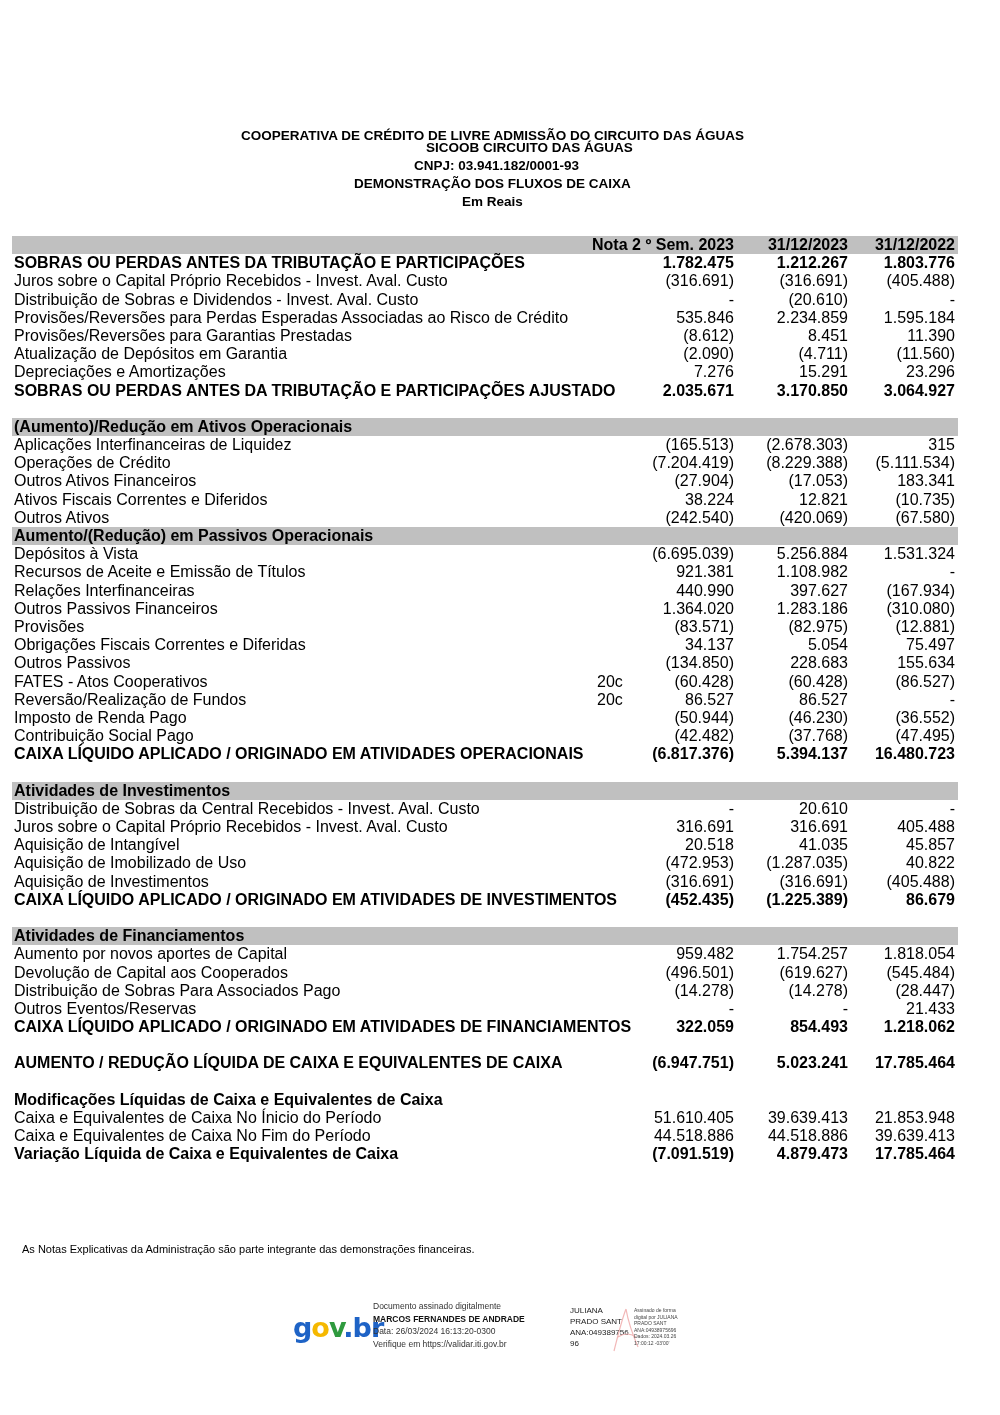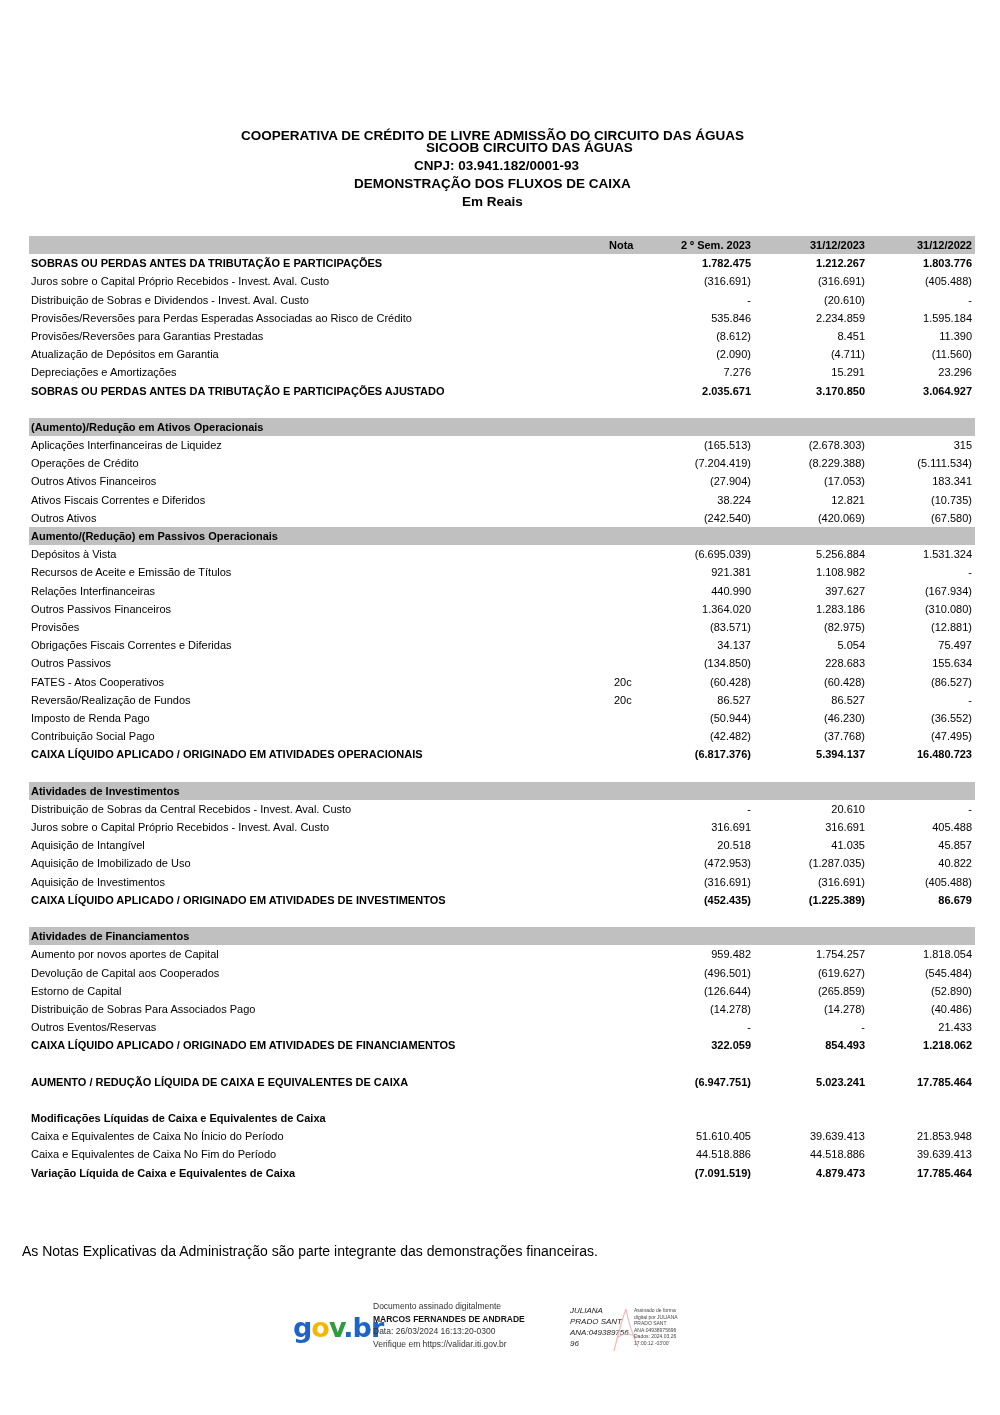--- a/index.html
+++ b/index.html
@@ -7,48 +7,48 @@
       width: 1000px; height: 1415px; position: relative; overflow: hidden;
       font-family: "Liberation Sans", sans-serif; color: #000;
     }
     .titles { position: absolute; left: 0; top: 105px; width: 1000px; text-align: center; font-weight: bold; font-size: 13.5px; }
     .titles .t1 { position: absolute; left: 0; width: 985px; top: 0; margin-top: 23px; }
     .titles .t2 { position: absolute; left: 0; width: 985px; top: 35px; padding-left: 37px; }
     .titles .t3 { position: absolute; left: 4px; width: 985px; top: 53px; }
     .titles .t4 { position: absolute; left: 0; width: 985px; top: 71px; }
     .titles .t5 { position: absolute; left: 0; width: 985px; top: 89px; text-align: center; }
 
-    .tbl { position: absolute; left: 29px; top: 236px; width: 946px; font-size: 11px; }
+    .tbl { position: absolute; left: 12px; top: 236px; width: 946px; font-size: 16px; }
     .row { position: relative; height: 18.2px; line-height: 18.2px; white-space: nowrap; }
     .row.bold { font-weight: bold; }
     .row.shade { background: #c0c0c0; }
     .row.gap { height: 18.2px; }
     .row .lbl { position: absolute; left: 2px; top: 0; }
     .row .nota { position: absolute; left: 585px; width: 40px; text-align: left; top: 0; }
     .row .c1 { position: absolute; right: 224px; top: 0; text-align: right; }
     .row .c2 { position: absolute; right: 110px; top: 0; text-align: left; }
     .row .c3 { position: absolute; right: 3px; top: 0; text-align: center; }
     .hdr .nota { left: 580px; font-weight: bold; }
     .hdr { font-weight: bold; }
 
-    .footnote { position: absolute; left: 22px; top: 1243px; font-size: 14px; }
+    .footnote { position: absolute; left: 22px; top: 1243px; font-size: 11px; }
 
     .sig-gov { position: absolute; left: 293px; top: 1300px; width: 250px; height: 60px; }
     .govlogo { position: absolute; left: 0; top: 12px; font-weight: bold; font-size: 27px; letter-spacing: -1px; font-family: "DejaVu Sans", sans-serif; }
     .govlogo .g { color: #1e63c6; }
     .govlogo .o { color: #f5b800; }
     .govlogo .v { color: #2f9a3e; }
     .govlogo .dot { color: #1e63c6; }
     .govlogo .b { color: #1e63c6; }
     .govlogo .r { color: #1e63c6; }
     .gov-text { position: absolute; left: 80px; top: 0; font-size: 8.5px; line-height: 12.5px; color: #333; }
     .gov-text .name { font-weight: bold; color: #111; }
 
     .sig-jul { position: absolute; left: 570px; top: 1305px; width: 140px; height: 55px; }
-    .jul-name { position: absolute; left: 0; top: 0; font-size: 8px; line-height: 11px; color: #222; font-style: italic; }
+    .jul-name { position: absolute; left: 0; top: 0; font-size: 8px; line-height: 11px; color: #222; }
     .jul-mark { position: absolute; left: 42px; top: 2px; width: 28px; height: 46px; }
     .jul-text { position: absolute; left: 64px; top: 2px; font-size: 5px; line-height: 6.5px; color: #444; }
   </style>
 </head>
 <body>
 
 <div class="titles">
   <div class="t1">COOPERATIVA DE CRÉDITO DE LIVRE ADMISSÃO DO CIRCUITO DAS ÁGUAS</div>
   <div class="t2">SICOOB CIRCUITO DAS ÁGUAS</div>
   <div class="t3">CNPJ: 03.941.182/0001-93</div>
@@ -304,32 +304,25 @@
         <span class="c3">1.818.054</span>
       </div>
       <div class="row">
         <span class="lbl">Devolução de Capital aos Cooperados</span>
         <span class="nota"></span>
         <span class="c1">(496.501)</span>
         <span class="c2">(619.627)</span>
         <span class="c3">(545.484)</span>
       </div>
       <div class="row">
-        <span class="lbl">Estorno de Capital</span>
-        <span class="nota"></span>
-        <span class="c1">(126.644)</span>
-        <span class="c2">(265.859)</span>
-        <span class="c3">(52.890)</span>
-      </div>
-      <div class="row">
         <span class="lbl">Distribuição de Sobras Para Associados Pago</span>
         <span class="nota"></span>
         <span class="c1">(14.278)</span>
         <span class="c2">(14.278)</span>
-        <span class="c3">(40.486)</span>
+        <span class="c3">(28.447)</span>
       </div>
       <div class="row">
         <span class="lbl">Outros Eventos/Reservas</span>
         <span class="nota"></span>
         <span class="c1">-</span>
         <span class="c2">-</span>
         <span class="c3">21.433</span>
       </div>
       <div class="row bold">
         <span class="lbl">CAIXA LÍQUIDO APLICADO / ORIGINADO EM ATIVIDADES DE FINANCIAMENTOS</span>

